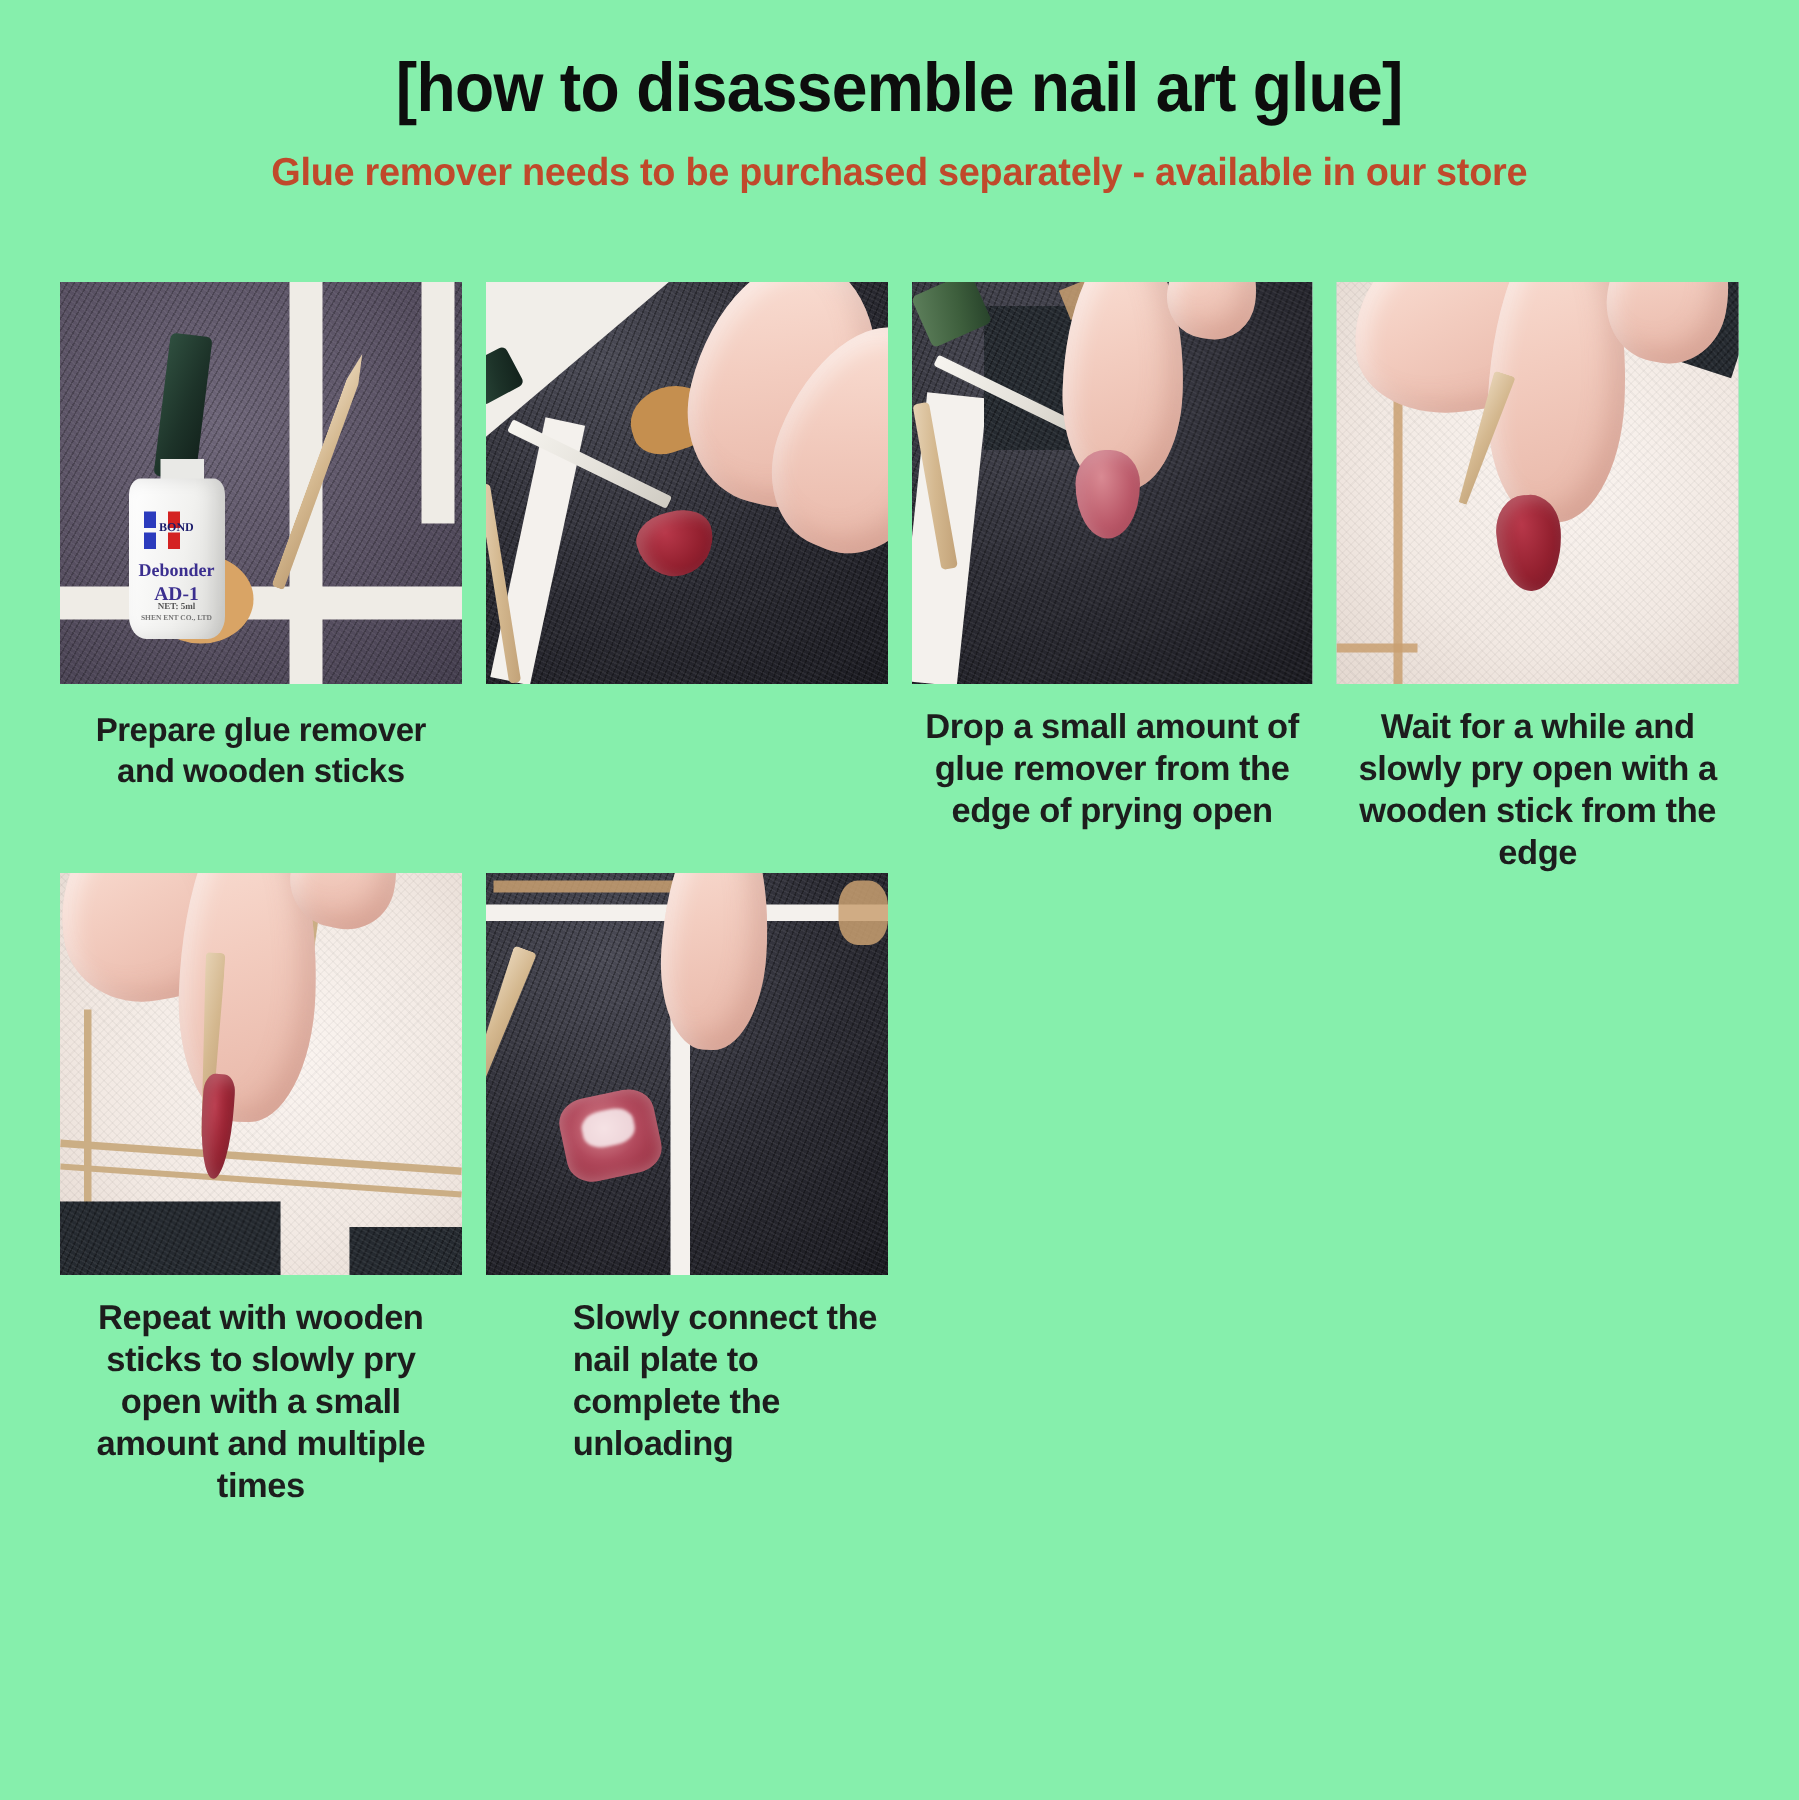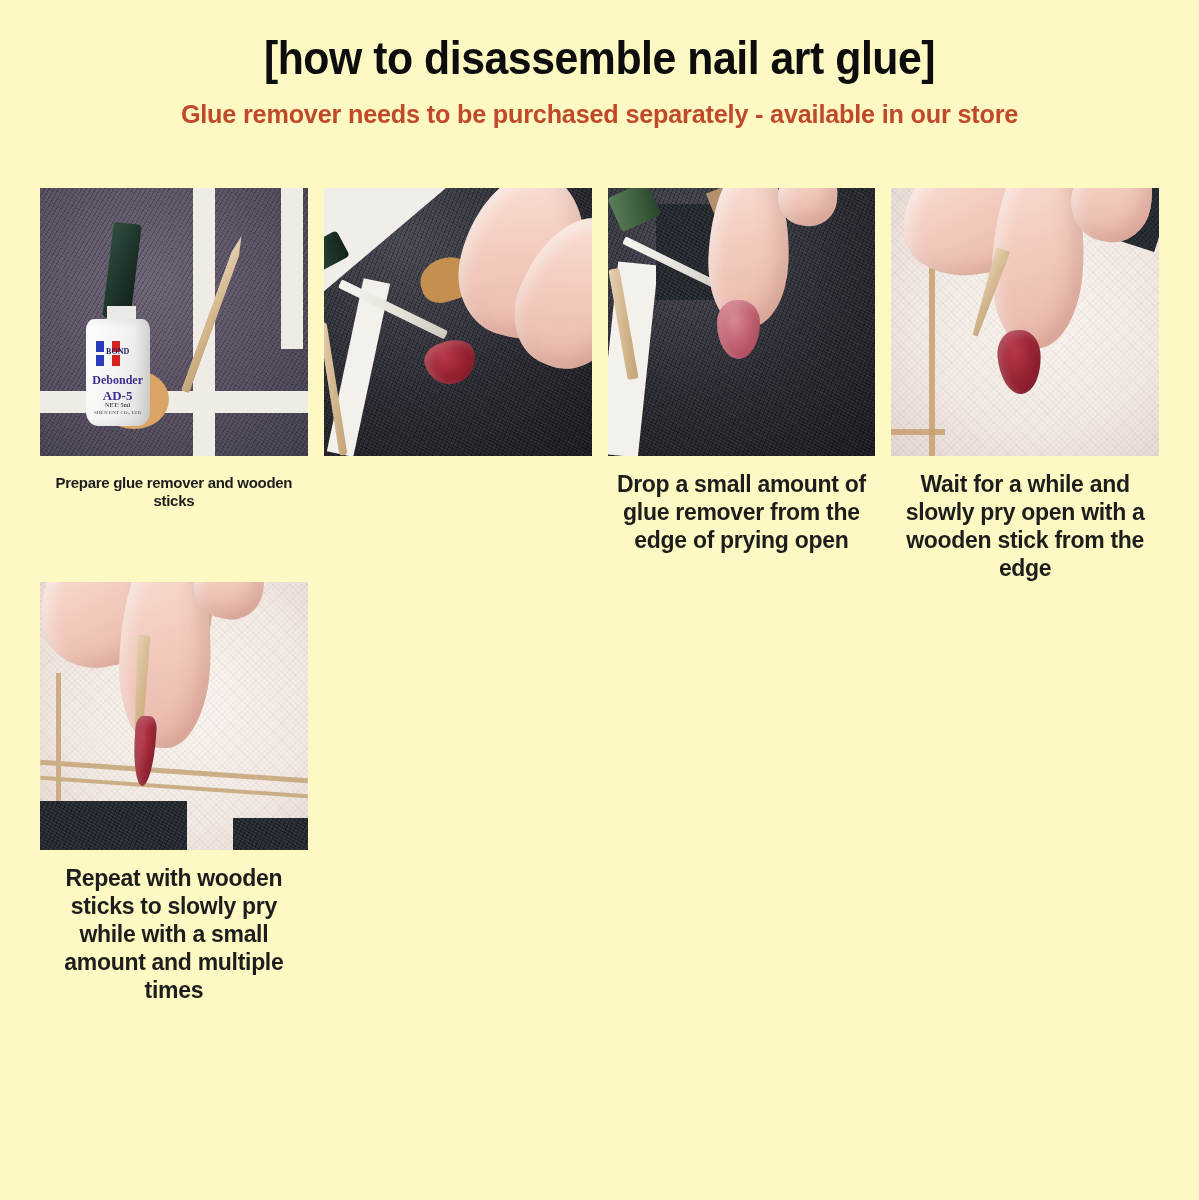--- a/index.html
+++ b/index.html
@@ -7,21 +7,21 @@
     width: 1199px;
     height: 1200px;
     background: #ffffff;
     font-family: "Liberation Sans", sans-serif;
     overflow: hidden;
   }
   .page {
     position: relative;
     width: 1199px;
     height: 1200px;
-    background: #fef9c3;
+    background: #86efac;
   }
 
   
   .header { padding-top: 34px; text-align: center; }
   .title {
     font-size: 46px;
     font-weight: 700;
     color: #0d0d0d;
     letter-spacing: -0.5px;
     line-height: 1.06;
@@ -62,21 +62,21 @@
   }
   .caption {
     font-size: 23px;
     font-weight: 700;
     color: #1d1d1d;
     line-height: 1.22;
     padding: 14px 4px 0 4px;
     text-align: center;
     letter-spacing: -0.3px;
   }
-  .caption.small { font-size: 15px; padding-top: 18px; }
+  .caption.small { font-size: 22px; padding-top: 18px; }
   .caption.left { text-align: left; padding-left: 58px; }
 
   
   .leather-dark {
     position: absolute; inset: 0;
     background:
       repeating-linear-gradient(27deg, rgba(255,255,255,.055) 0 1px, transparent 1px 3px),
       repeating-linear-gradient(112deg, rgba(0,0,0,.30) 0 1px, transparent 1px 4px),
       radial-gradient(circle at 30% 20%, #4a4a55 0%, #2b2b33 55%, #1b1b21 100%);
   }
@@ -217,21 +217,21 @@
             <div class="label-logo" style="left:16%;top:20%;width:62%;height:20%;">
               <span style="width:20%;height:55%;background:#2b3bbd;display:block;"></span>
               <span style="width:20%;height:55%;background:#d42222;display:block;margin-left:16%;"></span>
             </div>
             <div class="label-logo" style="left:16%;top:33%;width:62%;height:20%;">
               <span style="width:20%;height:55%;background:#2b3bbd;display:block;"></span>
               <span style="width:20%;height:55%;background:#d42222;display:block;margin-left:16%;"></span>
             </div>
             <div class="label-text" style="top:26%;font-size:8px;color:#1b1b6b;">BOND</div>
             <div class="label-text" style="top:50%;font-size:12px;">Debonder</div>
-            <div class="label-text" style="top:64%;font-size:13px;">AD-5</div>
+            <div class="label-text" style="top:64%;font-size:13px;">AD-1</div>
             <div class="label-text" style="top:77%;font-size:6px;color:#555;">NET: 5ml</div>
             <div class="label-text" style="top:85%;font-size:5px;color:#777;">SHEN ENT CO., LTD</div>
           </div>
         </div>
       </div>
       <div class="caption small">Prepare glue remover and wooden sticks</div>
     </div>
 
     <div class="cell">
       <div class="photo">
@@ -318,18 +318,38 @@
           <div class="finger" style="left:30%;top:-18%;width:34%;height:80%;transform:rotate(2deg);"></div>
           <div class="finger" style="left:58%;top:-16%;width:26%;height:30%;transform:rotate(12deg);"></div>
 
           <div class="stick" style="left:35%;top:20%;width:5%;height:46%;transform:rotate(3deg);
                       clip-path:polygon(0 0,100% 0,72% 100%,26% 100%);"></div>
 
           <div class="nail-red" style="left:35%;top:50%;width:8%;height:26%;transform:rotate(4deg);
                       border-radius:40% 40% 55% 55% / 20% 20% 80% 80%;"></div>
         </div>
       </div>
-      <div class="caption">Repeat with wooden sticks to slowly pry while with a small amount and multiple times</div>
-    </div>
-
+      <div class="caption">Repeat with wooden sticks to slowly pry open with a small amount and multiple times</div>
+    </div>
+
+    <div class="cell">
+      <div class="photo">
+        <div class="scene c6">
+          <div class="leather-dark"></div>
+          <div class="white-strip" style="left:0;top:8%;width:100%;height:4%;"></div>
+          <div class="tan-strip" style="left:2%;top:2%;width:48%;height:3%;"></div>
+          <div class="white-strip" style="left:46%;top:12%;width:5%;height:88%;"></div>
+          <div class="tan-strip" style="right:0;top:2%;width:12%;height:16%;border-radius:40%;"></div>
+
+          <div class="stick" style="left:1%;top:18%;width:6%;height:36%;transform:rotate(20deg);
+                      clip-path:polygon(0 0,100% 0,74% 100%,24% 100%);"></div>
+
+          <div class="finger" style="left:44%;top:-16%;width:26%;height:60%;transform:rotate(4deg);"></div>
+
+          <div class="loose-nail"></div>
+          <div class="glue-smear"></div>
+        </div>
+      </div>
+      <div class="caption left">Slowly connect the nail plate to complete the unloading</div>
+    </div>
 
   </div>
 </div>
 
 </body></html>

